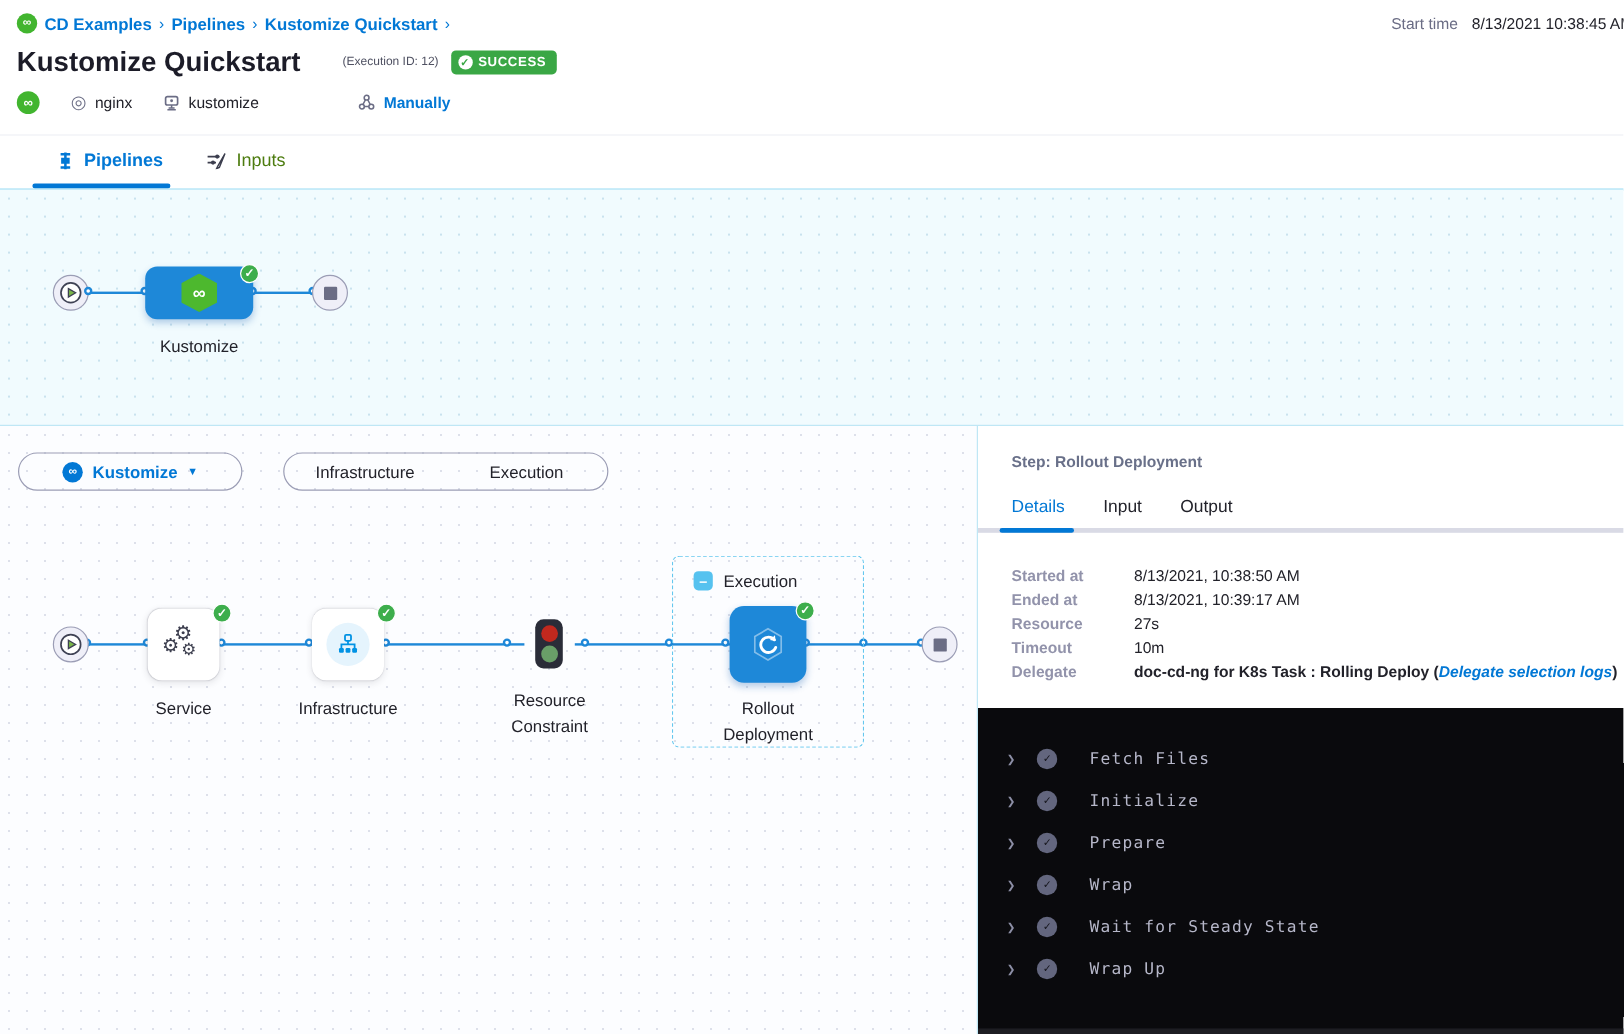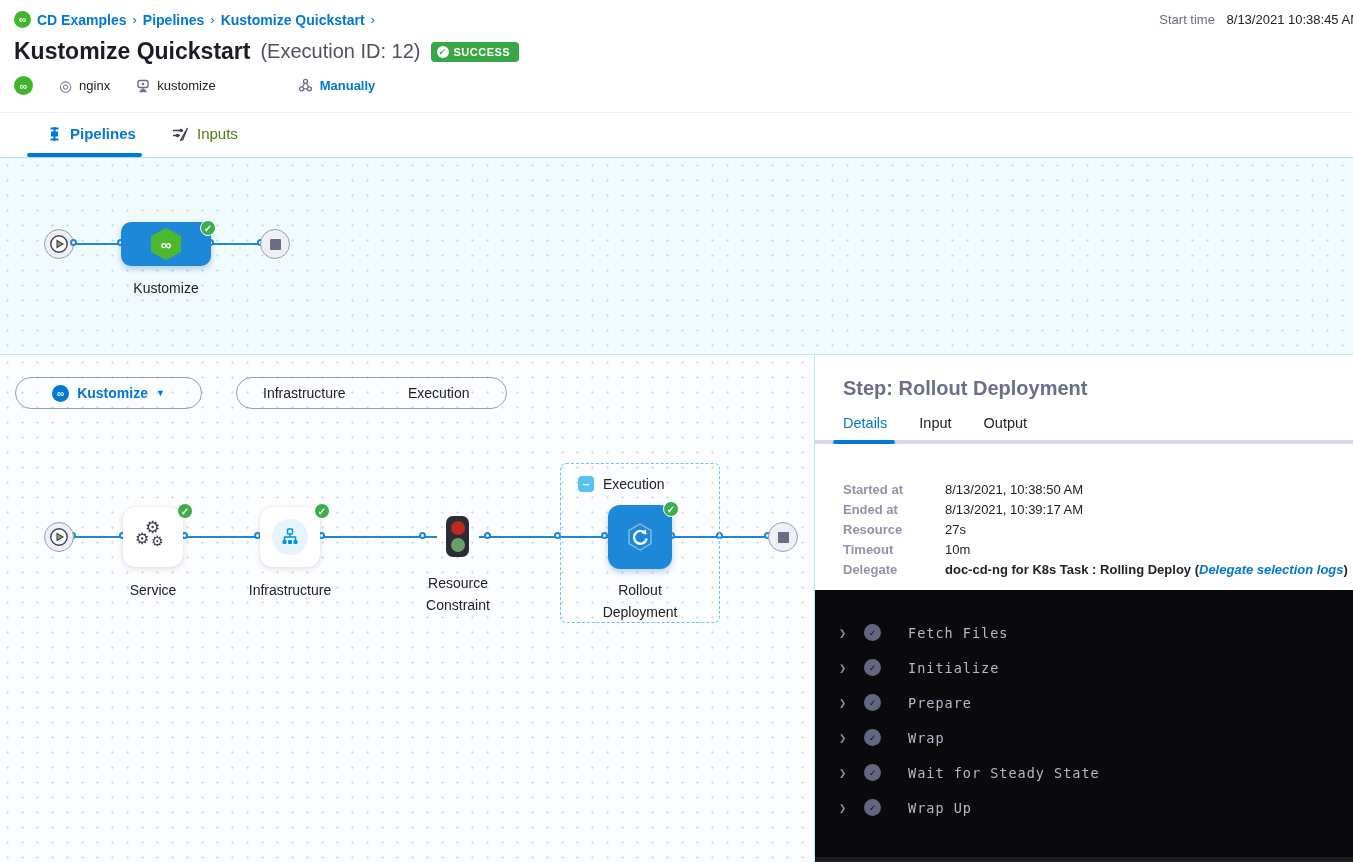--- a/index.html
+++ b/index.html
@@ -10,21 +10,21 @@
   .header { position:relative; height:112px; background:#fff; }
   .breadcrumb { position:absolute; top:11px; left:14px; display:flex; align-items:center; gap:6px; font-size:14px; font-weight:600; color:#0278d5; }
   .crumb { color:#0278d5; cursor:pointer; }
   .crumb-sep { color:#0278d5; font-weight:400; font-size:13px; }
   .harness-dot { width:17px; height:17px; border-radius:50%; background:#42b52f; color:#fff; display:flex; align-items:center; justify-content:center; font-size:10px; font-weight:700; }
   .start-time { position:absolute; top:12px; right:-8px; white-space:nowrap; font-size:13px; }
   .start-time .lbl { color:#6b6d85; margin-right:8px; }
   .start-time .val { color:#22222a; }
   .title-row { position:absolute; top:38px; left:14px; display:flex; align-items:center; gap:10px; }
   .page-title { font-size:23px; font-weight:700; color:#1c1c28; }
-  .exec-id { font-size:20px; color:#4f5162; }
+  .exec-id { font-size:10px; color:#4f5162;margin-left:25px; }
   .status-badge { background:#3aa745; color:#fff; font-size:11px; font-weight:700; letter-spacing:.5px; border-radius:4px; padding:4px 9px 4px 6px; display:flex; align-items:center; gap:5px; }
   .badge-check { width:12px; height:12px; border-radius:50%; background:#fff; color:#3aa745; font-size:9px; display:flex; align-items:center; justify-content:center; font-weight:700; }
   .tags-row { position:absolute; top:76px; left:14px; display:flex; align-items:center; font-size:13px; color:#22222a; }
   .tag { display:flex; align-items:center; gap:7px; margin-right:26px; }
   .tag .ticon { color:#6b6d85; font-size:15px; line-height:1; display:flex; align-items:center; }
   .link-blue { color:#0278d5; font-weight:600; cursor:pointer; }
 
   
   .tabbar { position:relative; height:46px; background:#fff; border-top:1px solid #eef0f5; }
   .main-tab { position:absolute; top:12px; display:flex; align-items:center; gap:8px; font-size:15px; cursor:pointer; }
@@ -68,27 +68,27 @@
   .traffic .red { width:14px; height:14px; border-radius:50%; background:#c1281e; }
   .traffic .green { width:14px; height:14px; border-radius:50%; background:#699f68; }
   .rollout-node { position:absolute; width:64px; height:64px; border-radius:12px; background:#1e88d8; box-shadow:0 3px 6px rgba(30,100,180,.3); display:flex; align-items:center; justify-content:center; }
 
   .exec-group { position:absolute; left:560px; top:108px; width:160px; height:160px; border:1px dashed #64c7ee; border-radius:6px; }
   .group-head { position:absolute; left:17px; top:12px; display:flex; align-items:center; gap:9px; font-size:14px; color:#22222a; }
   .minus-sq { width:16px; height:16px; border-radius:4px; background:#56c2ef; color:#fff; display:flex; align-items:center; justify-content:center; font-size:12px; font-weight:700; cursor:pointer; }
 
   
   .right-panel { position:relative; width:538px; height:507px; background:#fff; }
-  .step-title { position:absolute; left:28px; top:22px; font-size:20px; font-weight:600; color:#697089; }
+  .step-title { position:absolute; left:28px; top:22px; font-size:13px; font-weight:600; color:#697089; }
   .rp-tabs { position:absolute; left:28px; top:60px; display:flex; gap:32px; font-size:14.5px; }
   .rp-tab { cursor:pointer; color:#22222a; }
   .rp-tab.active { color:#0278d5; font-weight:500; }
   .rp-divider { position:absolute; left:0; top:85px; width:100%; height:4px; background:#d9dae5; }
   .rp-divider .active-seg { position:absolute; left:18px; top:0; width:62px; height:4px; background:#0278d5; border-radius:2px; }
-  .detail-rows { position:absolute; left:28px; top:115px; font-size:13px; line-height:20px;margin-top:10px; }
+  .detail-rows { position:absolute; left:28px; top:115px; font-size:13px; line-height:20px; }
   .drow { display:flex; }
   .drow .dlabel { width:102px; color:#9293ab; font-weight:600; }
   .drow .dvalue { color:#22222a; font-weight:400; white-space:nowrap; }
   .drow .dvalue.normal { font-weight:600; }
   .dlink { color:#0278d5; cursor:pointer;font-style:italic; }
 
   .logs-panel { position:absolute; left:0; top:235px; width:538px; height:272px; background:#0a0a0d; }
   .logs-head { height:28px; background:#101014; border-bottom:1px solid #2c2f3a; color:#d4d5e0; font-size:12.5px; display:flex; align-items:center; padding-left:14px; }
   .log-rows { padding-top:25px; }
   .log-row { height:35px; display:flex; align-items:center; font-family:"DejaVu Sans Mono", monospace; font-size:13.5px; color:#b6b7c9; }

